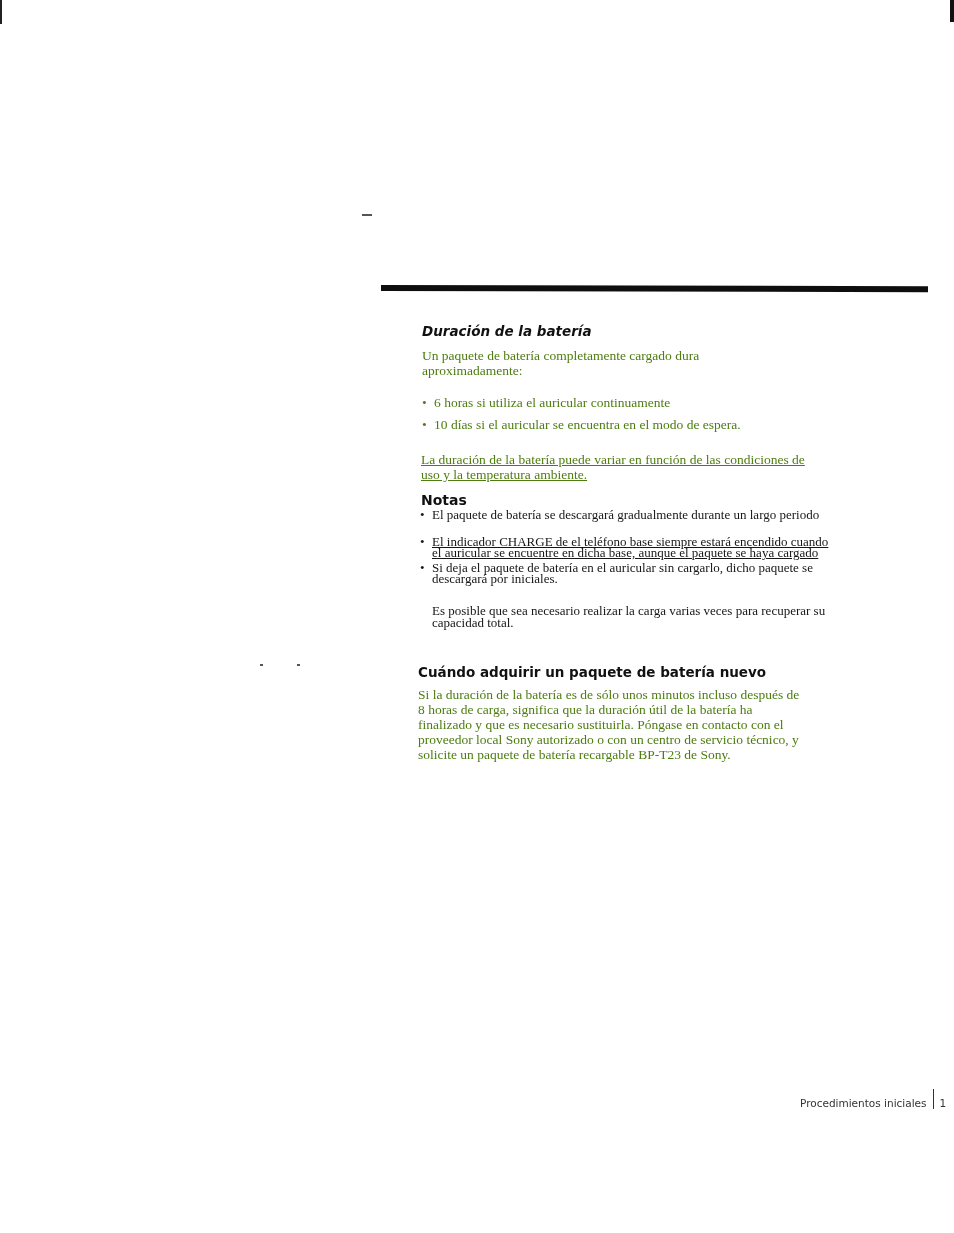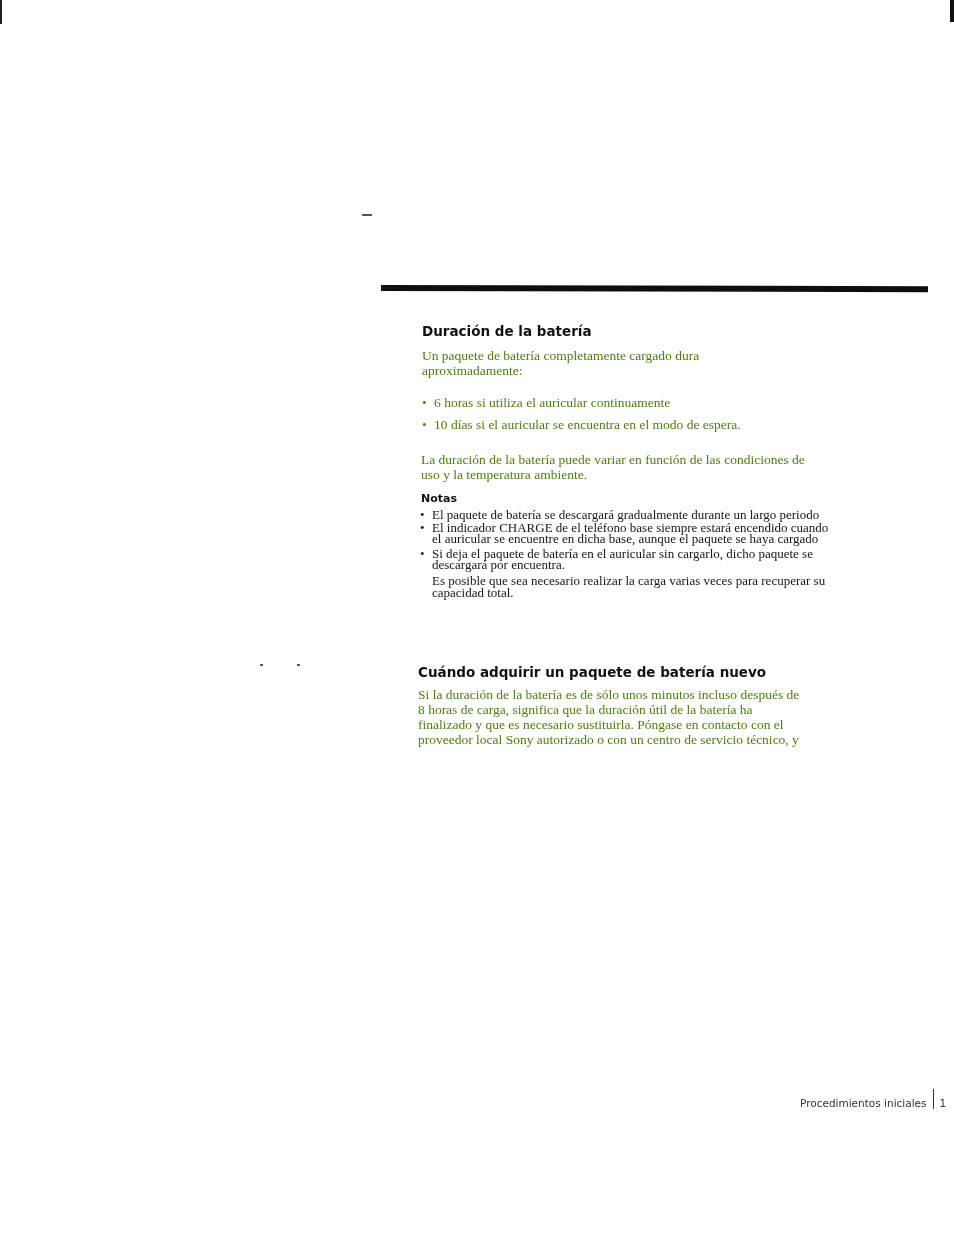--- a/index.html
+++ b/index.html
@@ -20,91 +20,92 @@
       font-size: 13.5px; color: #111; letter-spacing: 0;
     }
     .body-text {
       position: absolute; font-size: 13.5px; line-height: 15px; color: #4d7c0f;
     }
     .bullets { margin: 0; padding: 0; list-style: none; }
     .bullets li { position: relative; padding-left: 12px; }
     .bullets li::before { content: "•"; position: absolute; left: 0; top: 0; }
     .notas-title {
       position: absolute; left: 421px; top: 492px;
-      font-family: "DejaVu Sans", sans-serif; font-weight: bold; font-size: 11px; color: #111;
+      font-family: "DejaVu Sans", sans-serif; font-weight: bold; font-size: 14px; color: #111;
     }
     .notes {
       position: absolute; left: 420px; top: 509px; width: 420px;
       font-size: 13px; line-height: 11.6px; color: #161616;
     }
     .notes li { padding-left: 12px; position: relative; margin-bottom: 1px; list-style: none; }
     .notes ul { margin: 0; padding: 0; }
     .notes li::before { content: "•"; position: absolute; left: 0; }
-    .notes .cont { margin-top: 4px; }
+    .notes .cont { margin-top: 20px; }
     .footer {
       position: absolute; top: 1083px; left: 800px;
       font-family: "DejaVu Sans", sans-serif; font-size: 10.5px; color: #333;
       display: flex; align-items: flex-end; gap: 6px;
     }
     .footer .bar { width: 1px; height: 20px; background: #333; display: inline-block; margin-top: 6px; }
   </style>
 </head>
 <body>
 
 <div class="edge-mark-left"></div>
 <div class="edge-mark-right"></div>
 <div class="speck" style="left:362px;top:214px;width:10px;height:2px;"></div>
 <div class="speck" style="left:260px;top:664px;width:3px;height:2px;"></div>
 <div class="speck" style="left:297px;top:664px;width:3px;height:2px;"></div>
 
 <div class="rule"></div>
 
-<div class="h2" style="left:422px;top:323px;">Duración de la batería</div>
+<div class="h2" style="left:422px;top:323px;font-style:italic;">Duración de la batería</div>
 
 <div class="body-text" style="left:422px;top:348px;width:420px;">
   <div>Un paquete de batería completamente cargado dura</div>
   <div>aproximadamente:</div>
 </div>
 
 <ul class="bullets body-text" style="left:422px;top:395px;width:420px;">
   <li>6 horas si utiliza el auricular continuamente</li>
   <li style="margin-top:7px;">10 días si el auricular se encuentra en el modo de espera.</li>
 </ul>
 
-<div class="body-text" style="left:421px;top:452px;width:430px;">
+<div class="body-text" style="left:421px;top:452px;width:430px;text-decoration:underline;">
   <div>La duración de la batería puede variar en función de las condiciones de</div>
   <div>uso y la temperatura ambiente.</div>
 </div>
 
 <div class="notas-title">Notas</div>
 
 <div class="notes">
   <ul>
     <li>
       <div>El paquete de batería se descargará gradualmente durante un largo periodo</div>
     </li>
-    <li style="margin-top:1px;">
+    <li style="margin-top:15px;text-decoration:underline;">
       <div>El indicador CHARGE de el teléfono base siempre estará encendido cuando</div>
       <div>el auricular se encuentre en dicha base, aunque el paquete se haya cargado</div>
     </li>
     <li style="margin-top:3px;">
       <div>Si deja el paquete de batería en el auricular sin cargarlo, dicho paquete se</div>
-      <div>descargará por encuentra.</div>
+      <div>descargará por iniciales.</div>
       <div class="cont">Es posible que sea necesario realizar la carga varias veces para recuperar su</div>
       <div>capacidad total.</div>
     </li>
   </ul>
 </div>
 
 <div class="h2" style="left:418px;top:664px;">Cuándo adquirir un paquete de batería nuevo</div>
 
 <div class="body-text" style="left:418px;top:687px;width:430px;">
   <div>Si la duración de la batería es de sólo unos minutos incluso después de</div>
   <div>8 horas de carga, significa que la duración útil de la batería ha</div>
   <div>finalizado y que es necesario sustituirla. Póngase en contacto con el</div>
   <div>proveedor local Sony autorizado o con un centro de servicio técnico, y</div>
+  <div>solicite un paquete de batería recargable BP-T23 de Sony.</div>
 </div>
 
 <div class="footer">
   <span>Procedimientos iniciales</span>
   <span class="bar"></span>
   <span>1</span>
 </div>
 
 </body></html>

